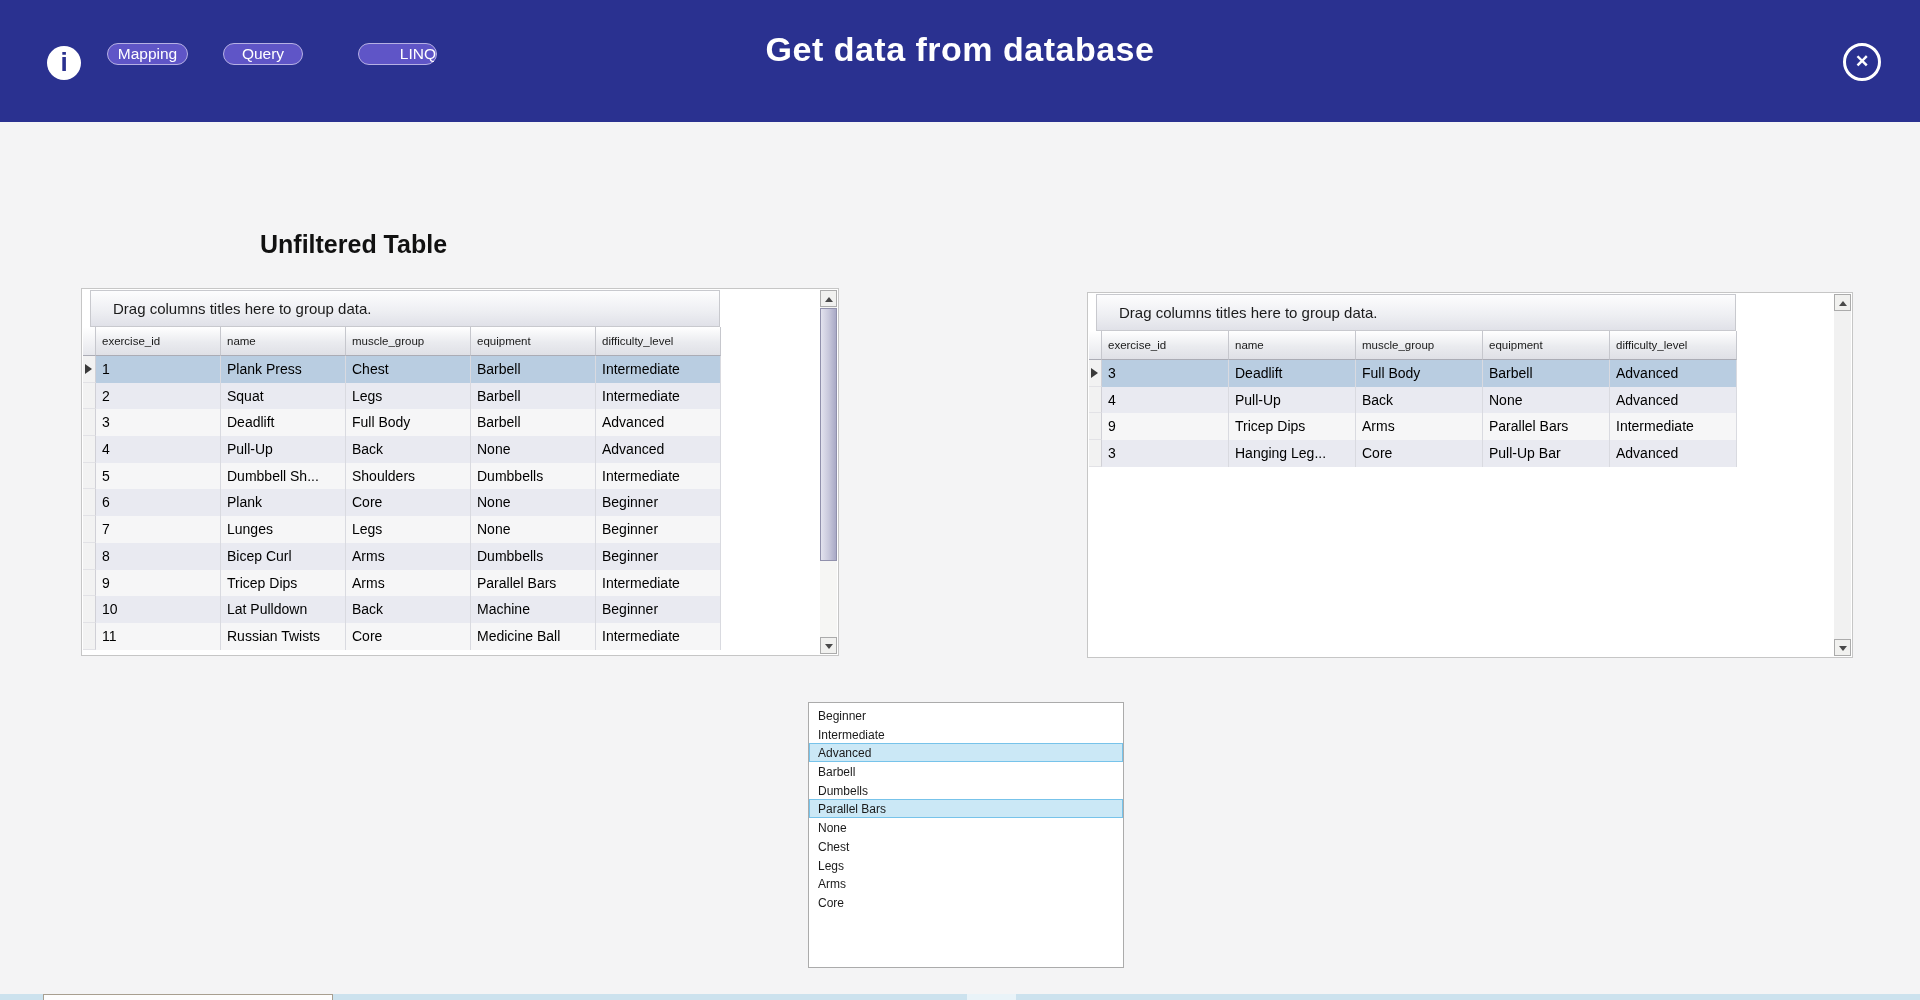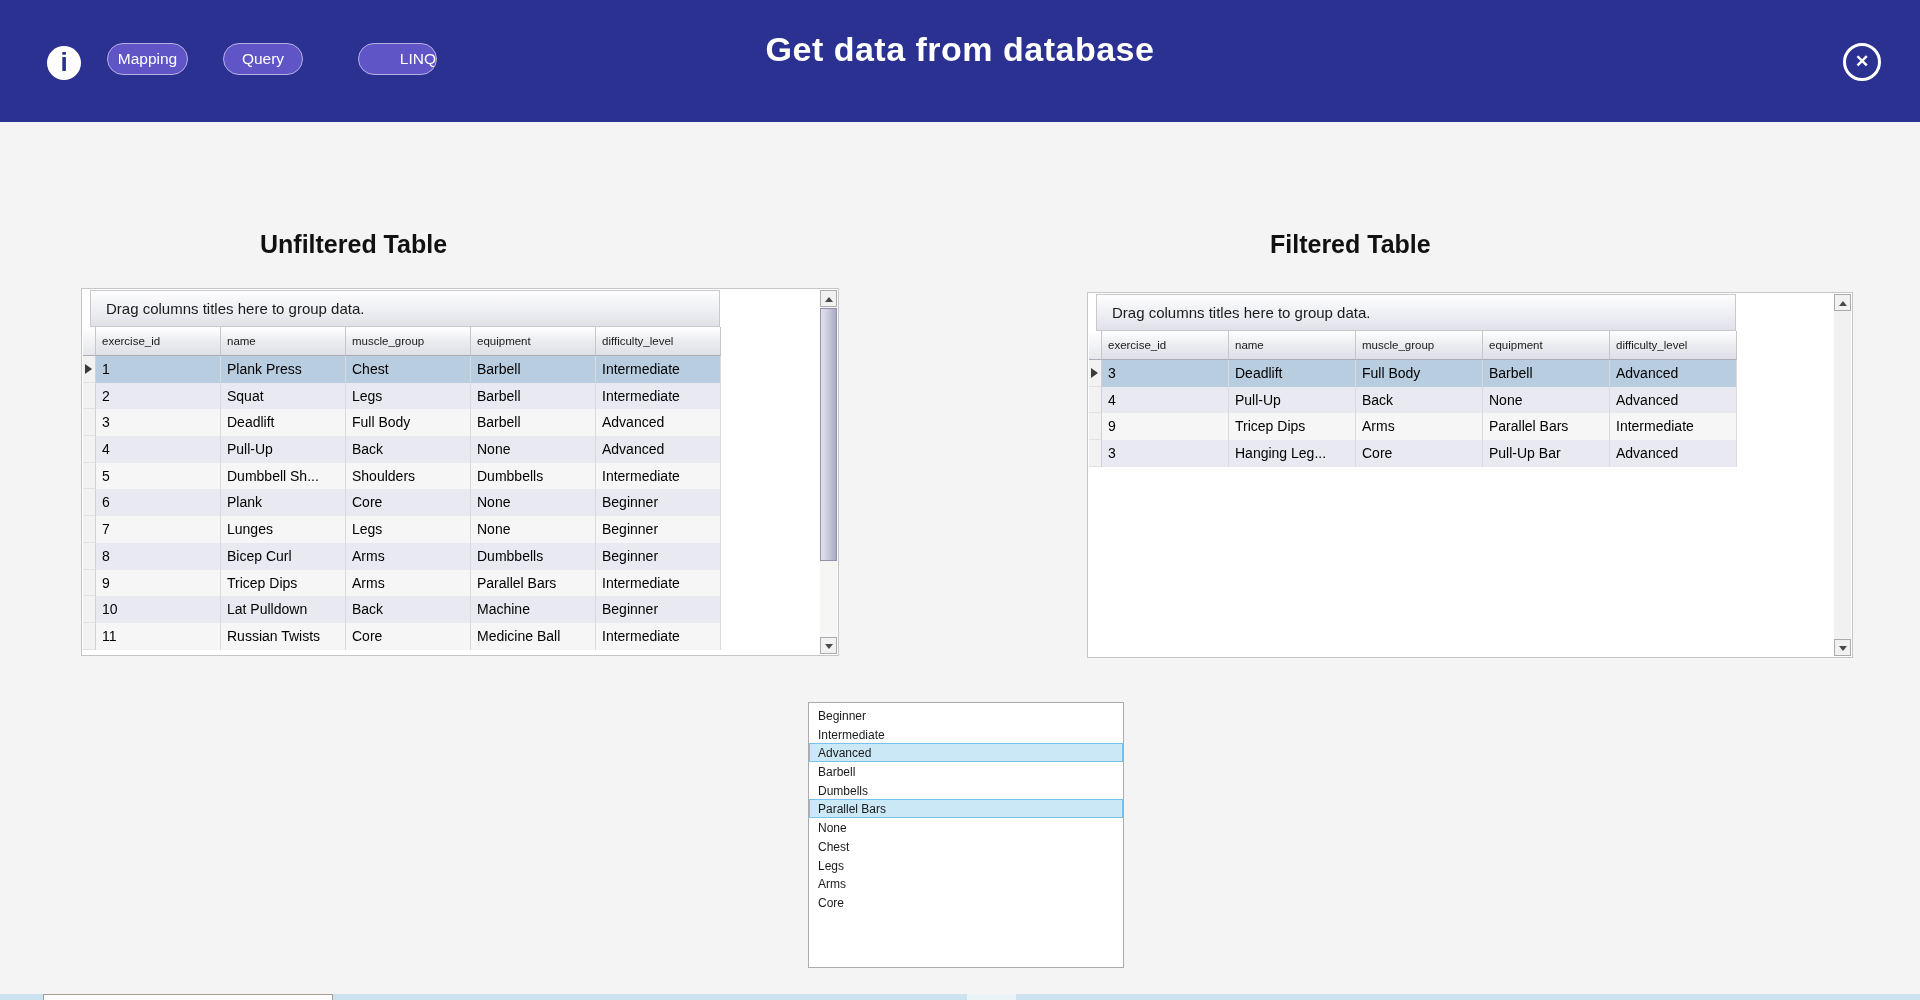--- a/index.html
+++ b/index.html
@@ -5,21 +5,21 @@
   * { margin:0; padding:0; box-sizing:border-box; }
   html,body { width:1920px; height:1000px; }
   body { font-family:"Liberation Sans", sans-serif; background:#F4F4F5; overflow:hidden; }
   .screen { position:relative; width:1920px; height:1000px; background:#F4F4F5; overflow:hidden; }
 
   
   .app-header { position:absolute; left:0; top:0; width:1920px; height:122px; background:#2A3190; }
   .info-icon { position:absolute; left:47px; top:46px; width:34px; height:34px; border-radius:50%;
     background:#FFFFFF; color:#2A3190; font-weight:bold; font-size:26px; line-height:33px;
     text-align:center; cursor:pointer; }
-  .hdr-btn { position:absolute; top:43px; height:32px; border-radius:19px; background:#5F55C7;
+  .hdr-btn { position:absolute; top:43px; height:22px; border-radius:19px; background:#5F55C7;
     border:1.5px solid #B6B0E4; color:#FFFFFF; font-size:15.5px; font-family:"Liberation Sans",sans-serif;
     text-align:center; cursor:pointer; }
   .hdr-btn.b0 { left:107px; width:81px; }
   .hdr-btn.b1 { left:223px; width:80px; }
   .hdr-btn.b2 { left:358px; width:79px;text-align:right; }
   .app-title { position:absolute; left:0; right:0; top:30px; text-align:center; color:#FFFFFF;
     font-size:34px; font-weight:700; letter-spacing:0.5px; }
   .close-btn { position:absolute; left:1843px; top:43px; width:38px; height:38px; border-radius:50%;
     border:3px solid #FFFFFF; color:#FFFFFF; text-align:center; font-size:17px; font-weight:bold;
     line-height:31px; cursor:pointer; }
@@ -30,21 +30,21 @@
   .t-left  { left:260px; }
   .t-right { left:1270px; }
 
   
   .dgrid { position:absolute; background:#FFFFFF; border:1px solid #C6C6C6; }
   .g-left  { left:81px;  top:288px; width:758px; height:368px; }
   .g-right { left:1087px; top:292px; width:766px; height:366px; }
 
   .dg-groupbar { position:absolute; left:8px; top:1px; height:37px;
     background:linear-gradient(180deg,#FDFDFE 0%,#EDEEF2 60%,#E0E1E8 100%);
-    border:1px solid #C8C9CE; color:#1B1B1B; font-size:15px; line-height:35px; padding-left:15px; }
+    border:1px solid #C8C9CE; color:#1B1B1B; font-size:15px; line-height:35px; padding-left:22px; }
   .g-left  .dg-groupbar { width:630px; }
   .g-right .dg-groupbar { width:640px; }
 
   .dg-headers { position:absolute; left:1px; top:38px; height:32px; display:flex; }
   .dg-strip-h { width:13px; height:29px; background:linear-gradient(180deg,#FFFFFF,#E6E7EC);
     border-right:1px solid #C6C7CD; border-bottom:1px solid #ABACB5; }
   .dg-h { height:29px; background:linear-gradient(180deg,#FFFFFF 0%,#EAEBEF 55%,#DFE0E6 100%);
     border-right:1px solid #C6C7CD; border-bottom:1px solid #ABACB5; color:#1A1A1A;
     font-size:11.5px; line-height:28px; padding-left:6px; overflow:hidden; white-space:nowrap; cursor:pointer; }
   .g-left  .dg-h { width:125px; }
@@ -98,21 +98,20 @@
   <div class="app-header">
     <div class="info-icon">i</div>
     <button class="hdr-btn b0">Mapping</button>
     <button class="hdr-btn b1">Query</button>
     <button class="hdr-btn b2">LINQ</button>
     <div class="app-title">Get data from database</div>
     <div class="close-btn">✕</div>
   </div>
 
   <div class="section-title t-left">Unfiltered Table</div>
-  <div class="section-title t-right">Filtered Table</div>
 
   <div class="dgrid g-left" id="grid-unfiltered">
     <div class="dg-groupbar">Drag columns titles here to group data.</div>
     <div class="dg-headers">
       <div class="dg-strip-h"></div>
     <div class="dg-h">exercise_id</div>
         <div class="dg-h">name</div>
         <div class="dg-h">muscle_group</div>
         <div class="dg-h">equipment</div>
         <div class="dg-h">difficulty_level</div>

